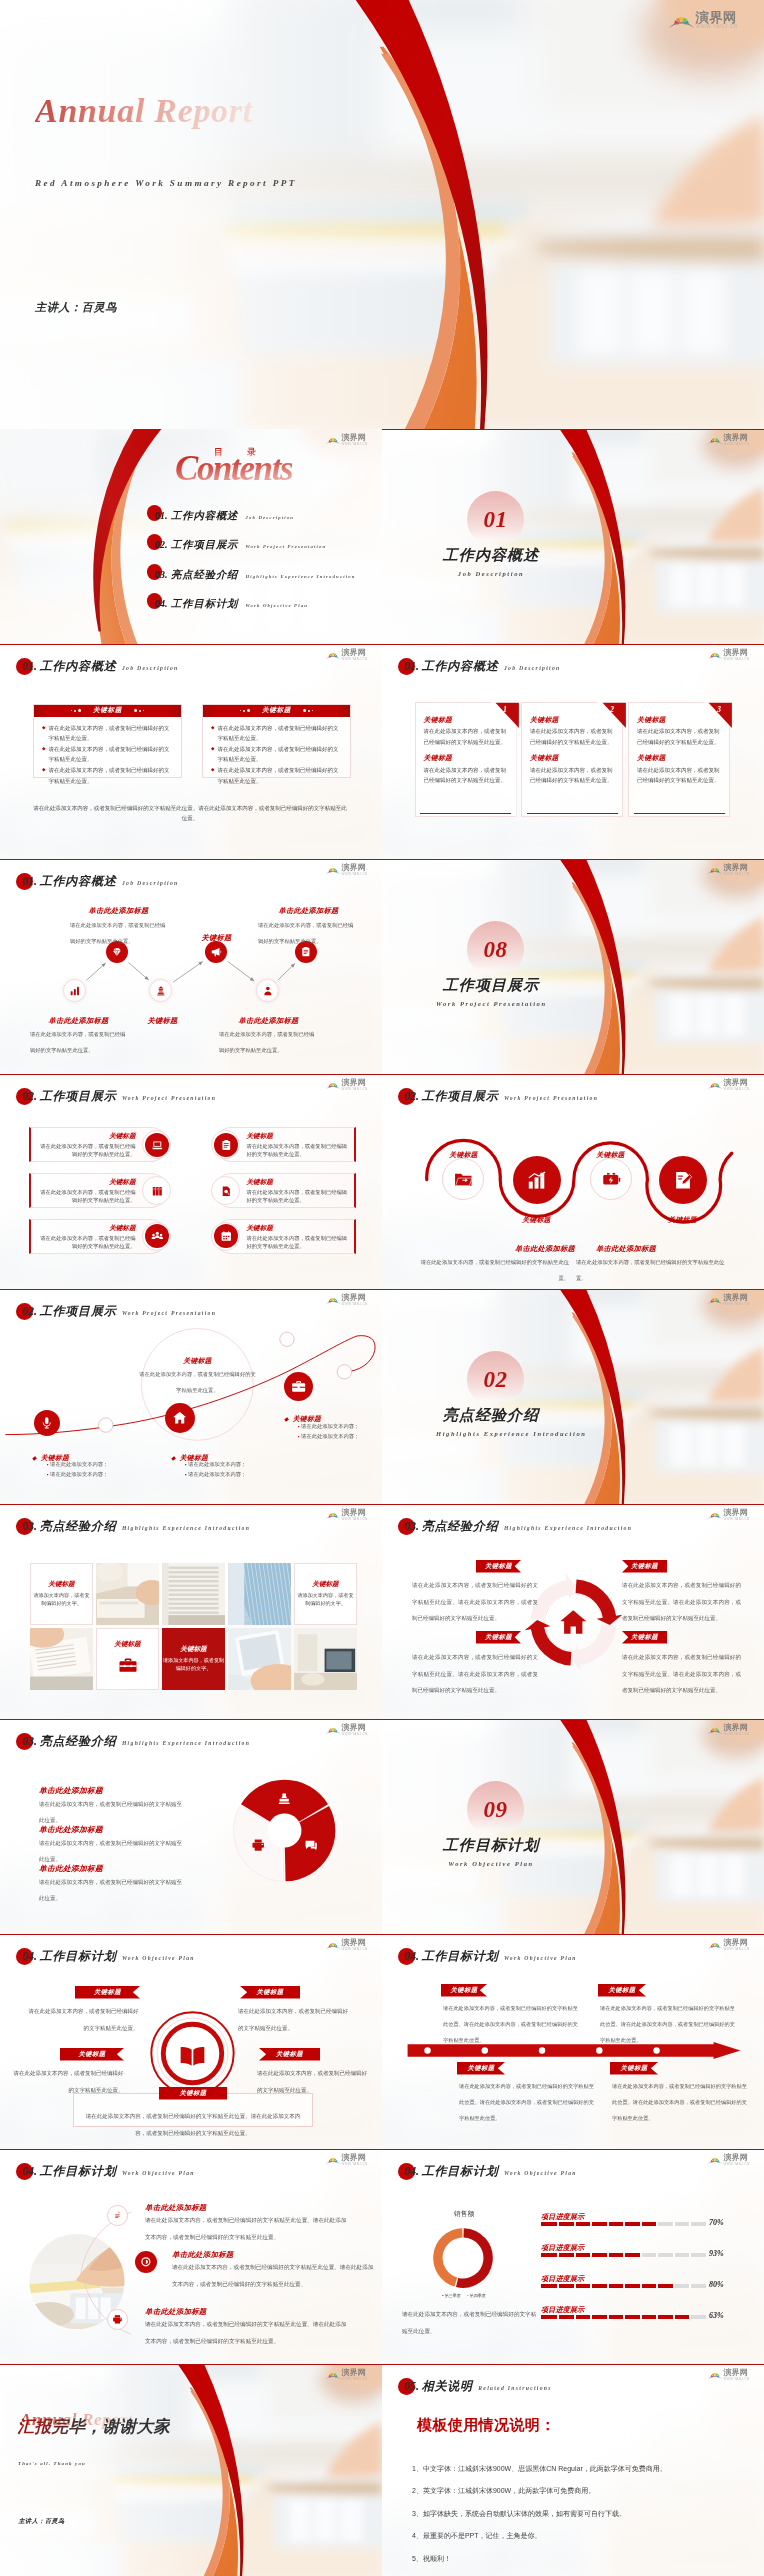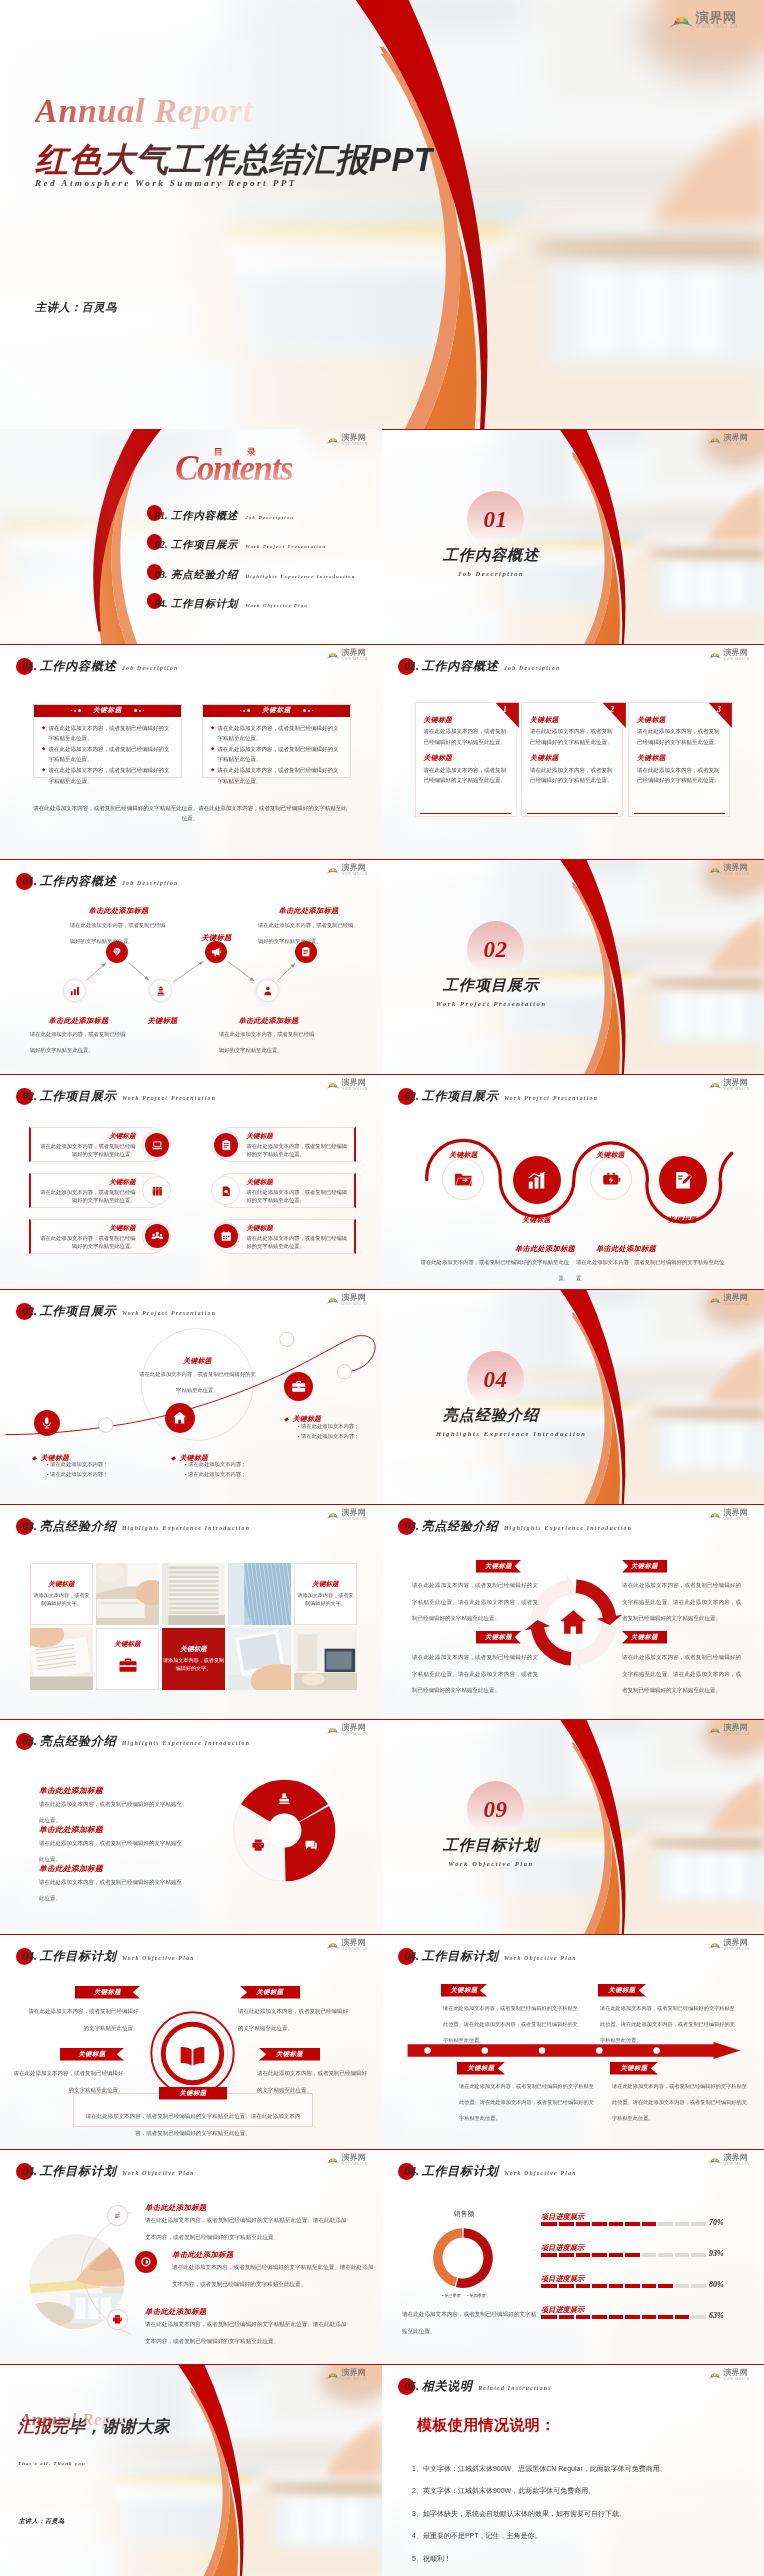--- a/index.html
+++ b/index.html
@@ -212,21 +212,20 @@
 <path d="M20.1 6.8A9.2 9.2 0 0 1 24.3 9.9L19.7 13.4A3.4 3.4 0 0 0 18.1 12.3Z" fill="#6cbe45"></path>
 <path d="M24.6 10.3A9.2 9.2 0 0 1 26.2 15.3L20.4 15.4A3.4 3.4 0 0 0 19.8 13.6Z" fill="#17a1a8"></path>
 <path d="M0.6 20.4C5.4 15.2 11.0 12.6 17.0 12.6s11.6 2.6 16.4 7.8c-5.1-4.0-10.6-6.0-16.4-6.0S5.7 16.4 0.6 20.4Z" fill="#78797b"></path>
 </svg>
 <div class="wmtxt">
 <span class="wmcn">演界网</span>
 <span class="wmen">WWW.YANJ.CN</span>
 </div>
         </div>
 <div class="abs z2" style="left:35px;top:92px;"><span class="cover-eyebrow">Annual Report</span></div>
-<div class="abs z2" style="left:35px;top:138px;"><span class="cover-title">红色大气工作总结汇报PPT</span></div>
 <div class="abs z2" style="left:35px;top:173px;"><span class="cover-sub">Red Atmosphere Work Summary Report PPT</span></div>
 <div class="abs z2" style="left:35px;top:298px;"><span class="cover-pres">主讲人：百灵鸟</span></div>
 </div>
 </div>
 <div class="row">
 <div class="slide half">
 <svg class="bgsvg" viewBox="0 0 426 239" preserveAspectRatio="none">
           <defs>
             <linearGradient id="ctg" x1="0" y1="0" x2="0.25" y2="1">
               <stop offset="0" stop-color="#f6f8f9"></stop>
@@ -840,21 +839,21 @@
 <path d="M20.1 6.8A9.2 9.2 0 0 1 24.3 9.9L19.7 13.4A3.4 3.4 0 0 0 18.1 12.3Z" fill="#6cbe45"></path>
 <path d="M24.6 10.3A9.2 9.2 0 0 1 26.2 15.3L20.4 15.4A3.4 3.4 0 0 0 19.8 13.6Z" fill="#17a1a8"></path>
 <path d="M0.6 20.4C5.4 15.2 11.0 12.6 17.0 12.6s11.6 2.6 16.4 7.8c-5.1-4.0-10.6-6.0-16.4-6.0S5.7 16.4 0.6 20.4Z" fill="#78797b"></path>
 </svg>
 <div class="wmtxt">
 <span class="wmcn">演界网</span>
 <span class="wmen">WWW.YANJ.CN</span>
 </div>
         </div>
 <div class="sec-circle" style="left:85px;top:62px;width:57px;height:57px;"></div>
-<div class="abs z2" style="left:85px;top:78px;width:57px;text-align:center;"><span class="sec-num">02</span></div>
+<div class="abs z2" style="left:85px;top:78px;width:57px;text-align:center;"><span class="sec-num">08</span></div>
 <div class="abs z2" style="left:54px;top:117px;width:110px;text-align:center;"><span class="sec-cn">工作项目展示</span></div>
 <div class="abs z2" style="left:54px;top:134px;width:110px;text-align:center;"><span class="sec-en">Work Project Presentation</span></div>
 </div>
 </div>
 <div class="row">
 <div class="slide half">
 <svg class="bgsvg" viewBox="0 0 426 239" preserveAspectRatio="none">
 <defs>
  <linearGradient id="qpb7" x1="0.15" y1="0" x2="0.9" y2="1">
   <stop offset="0" stop-color="#ffffff"></stop>
@@ -1305,21 +1304,21 @@
 <path d="M20.1 6.8A9.2 9.2 0 0 1 24.3 9.9L19.7 13.4A3.4 3.4 0 0 0 18.1 12.3Z" fill="#6cbe45"></path>
 <path d="M24.6 10.3A9.2 9.2 0 0 1 26.2 15.3L20.4 15.4A3.4 3.4 0 0 0 19.8 13.6Z" fill="#17a1a8"></path>
 <path d="M0.6 20.4C5.4 15.2 11.0 12.6 17.0 12.6s11.6 2.6 16.4 7.8c-5.1-4.0-10.6-6.0-16.4-6.0S5.7 16.4 0.6 20.4Z" fill="#78797b"></path>
 </svg>
 <div class="wmtxt">
 <span class="wmcn">演界网</span>
 <span class="wmen">WWW.YANJ.CN</span>
 </div>
         </div>
 <div class="sec-circle" style="left:85px;top:62px;width:57px;height:57px;"></div>
-<div class="abs z2" style="left:85px;top:78px;width:57px;text-align:center;"><span class="sec-num">04</span></div>
+<div class="abs z2" style="left:85px;top:78px;width:57px;text-align:center;"><span class="sec-num">02</span></div>
 <div class="abs z2" style="left:54px;top:117px;width:110px;text-align:center;"><span class="sec-cn">亮点经验介绍</span></div>
 <div class="abs z2" style="left:54px;top:134px;width:110px;text-align:center;"><span class="sec-en">Highlights Experience Introduction</span></div>
 </div>
 </div>
 <div class="row">
 <div class="slide half">
 <svg class="bgsvg" viewBox="0 0 426 239" preserveAspectRatio="none">
 <defs>
  <linearGradient id="qpb11" x1="0.15" y1="0" x2="0.9" y2="1">
   <stop offset="0" stop-color="#ffffff"></stop>

